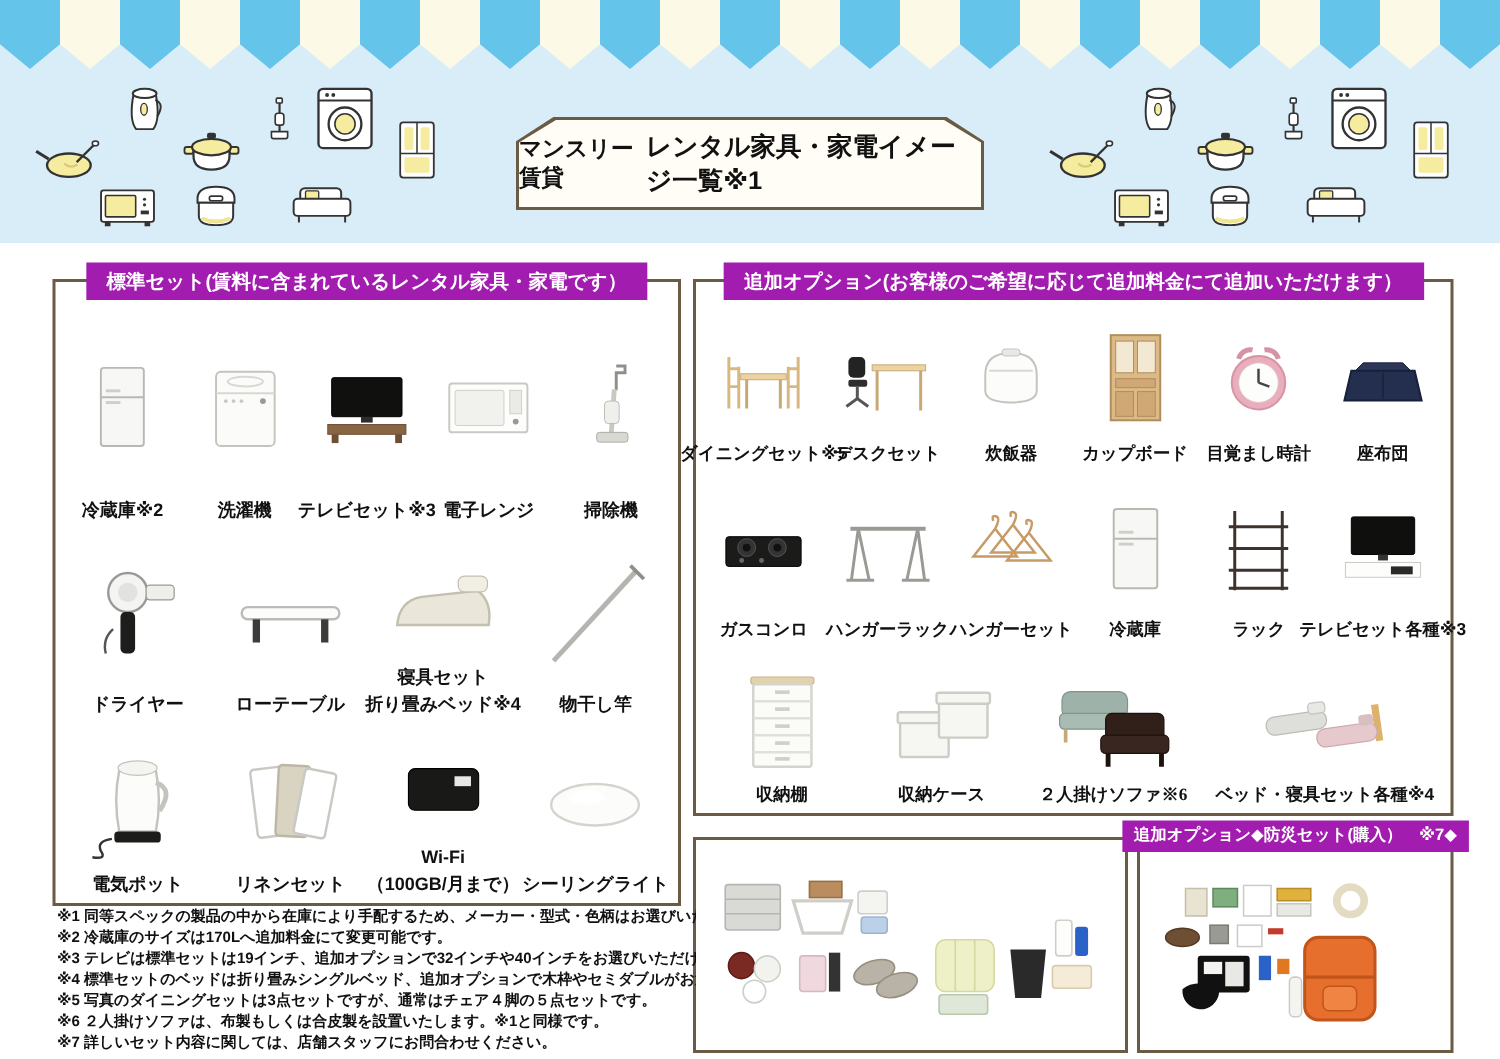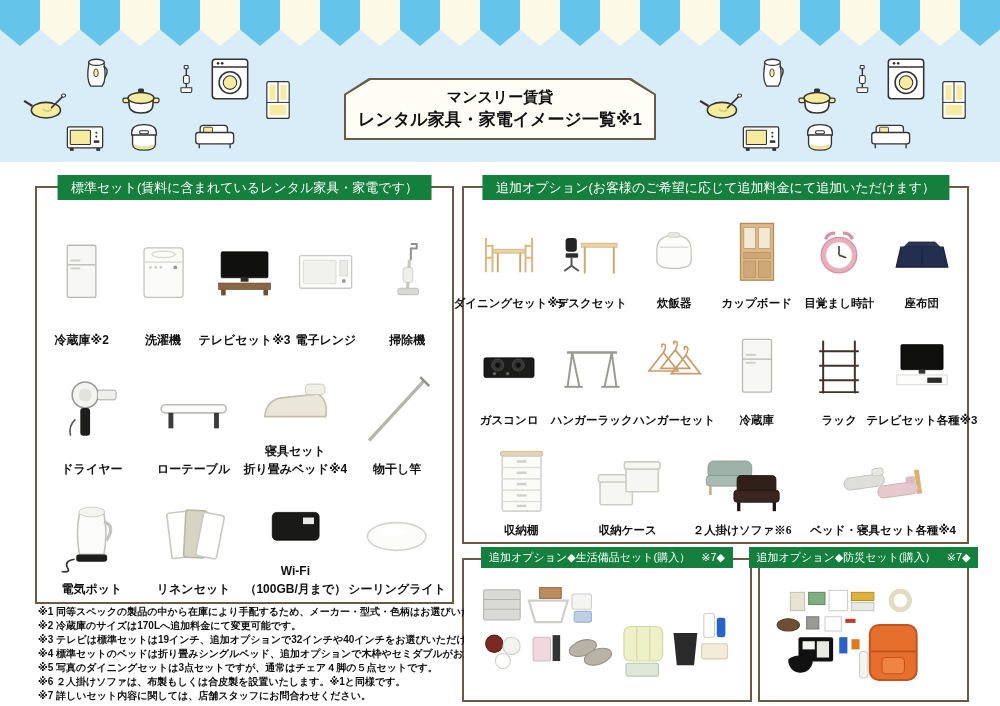--- a/index.html
+++ b/index.html
@@ -14,31 +14,31 @@
   .icon-cluster{position:absolute;top:52px;width:282px;height:108px;}
   .icon-cluster.left{left:22px;}
   .icon-cluster.right{right:20px;}
   .bicon{position:absolute;}
   .bicon svg{width:100%;height:100%;display:block;}
   
   .plaque{position:absolute;left:50%;top:78px;transform:translateX(-50%);width:312px;height:62px;
           background:#6b5a44;clip-path:polygon(0 100%,0 26%,8% 0,92% 0,100% 26%,100% 100%);}
   .plaque-inner{position:absolute;left:2px;top:2px;right:2px;bottom:2px;background:#fffdf6;
           clip-path:polygon(0 100%,0 26%,8% 0,92% 0,100% 26%,100% 100%);
-          display:flex;flex-direction:column;justify-content:center;align-items:center;gap:1px;}
+          display:flex;flex-direction:row;justify-content:center;align-items:center;gap:1px;}
   .plaque-line1{font-size:15px;font-weight:bold;}
   .plaque-line2{font-size:17px;font-weight:bold;}
   
   .section{position:absolute;background:#fff;border:2px solid #6b5a44;}
   .sec-standard{left:35px;top:186px;width:415px;height:414px;}
   .sec-optional{left:462px;top:186px;width:503px;height:354px;}
   .sec-life{left:462px;top:558px;width:286px;height:140px;}
   .sec-disaster{left:758px;top:558px;width:207px;height:140px;}
   .sec-header{position:absolute;top:-13px;left:50%;transform:translateX(-50%);
-          background:#15803d;color:#fff;font-weight:normal;font-size:13px;line-height:1;
+          background:#a21caf;color:#fff;font-weight:bold;font-size:13px;line-height:1;
           padding:6px 14px;white-space:nowrap;z-index:3;}
   .sec-life .sec-header,.sec-disaster .sec-header{font-size:11px;padding:5px 8px;}
   
   .items{position:absolute;left:4px;right:4px;top:6px;bottom:2px;display:flex;flex-direction:column;padding-top:8px;align-items:flex-end;}
   .irow{display:flex;min-height:0;}
   .item{flex:1;display:flex;flex-direction:column;justify-content:flex-end;align-items:center;min-width:0;}
   .photo{flex:1;width:100%;min-height:0;display:flex;justify-content:center;align-items:flex-end;padding:2px 0;}
   .photo svg{width:80%;height:92%;}
   .label{font-weight:bold;font-size:12px;line-height:1.25;text-align:center;white-space:nowrap;padding-bottom:3px;}
   .sec-optional .label{font-size:11.5px;}
@@ -628,21 +628,20 @@
                 </g>
               </svg>
             </div>
             <div class="label">ベッド・寝具セット各種※4</div>
           </div>
         </div>
       </div>
   </div>
 
   <div class="section sec-life">
-    <div class="sec-header">追加オプション◆生活備品セット(購入）　※7◆</div>
     <div class="bigphoto">
         <svg viewBox="0 0 240 100">
           <rect x="6" y="8" width="34" height="28" rx="2" fill="#d9d9d6" stroke="#b5b5b2"></rect>
           <line x1="6" y1="17" x2="40" y2="17" stroke="#b5b5b2"></line>
           <line x1="6" y1="26" x2="40" y2="26" stroke="#b5b5b2"></line>
           <path d="M48 18 l36 0 l-6 20 l-24 0 z" fill="#ffffff" stroke="#cfcfca" stroke-width="2"></path>
           <rect x="58" y="6" width="20" height="10" fill="#b98d5e" stroke="#96704a"></rect>
           <rect x="88" y="12" width="18" height="14" rx="2" fill="#f4f4f1" stroke="#cfcfca"></rect>
           <rect x="90" y="28" width="16" height="10" rx="2" fill="#bcd0e8" stroke="#9db4d2"></rect>
           <circle cx="16" cy="58" r="8" fill="#7a2a22" stroke="#5a1d17"></circle>

